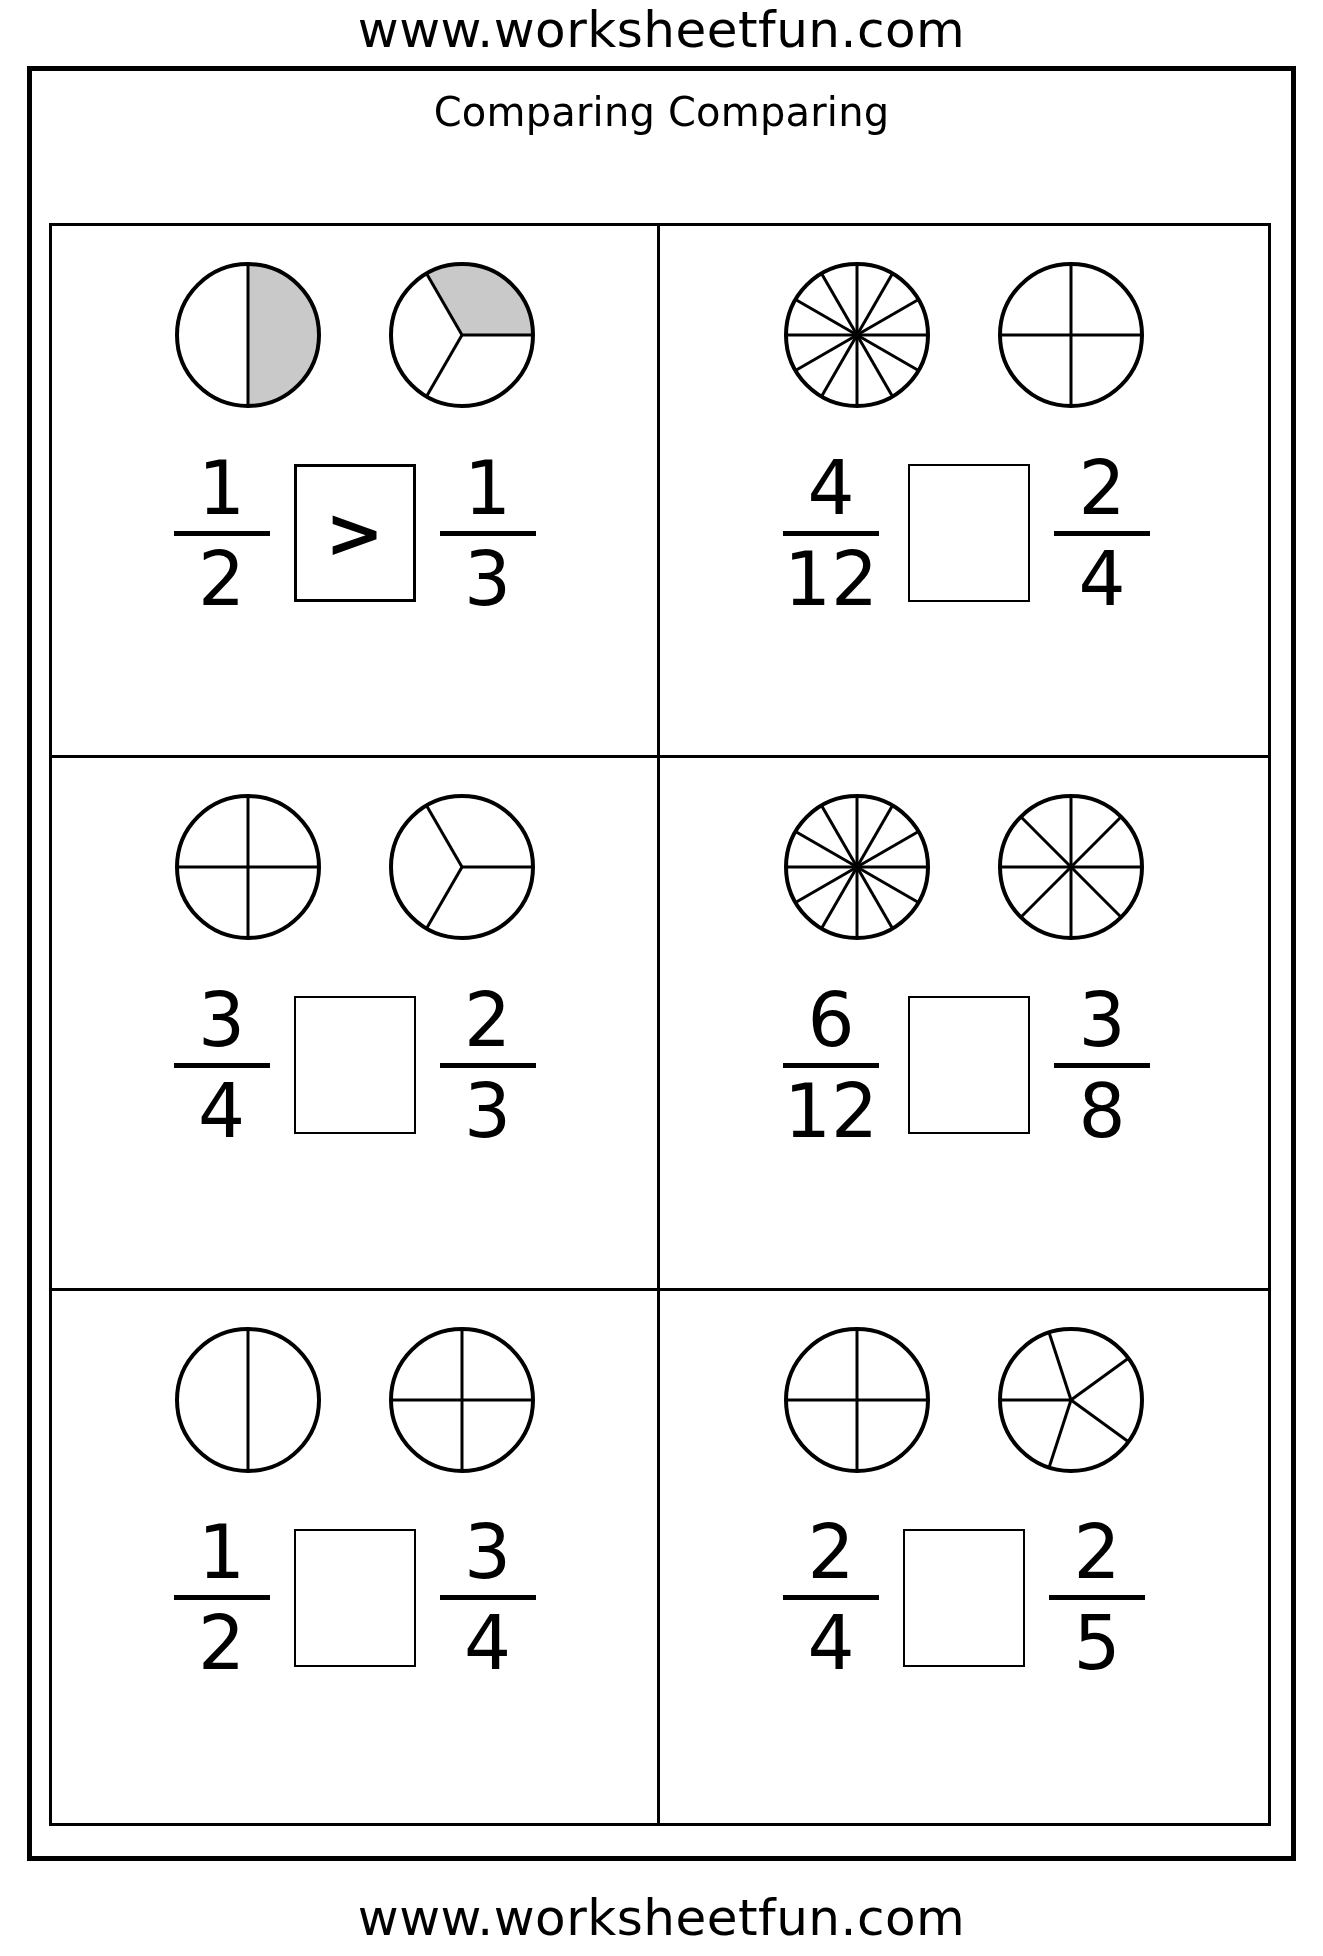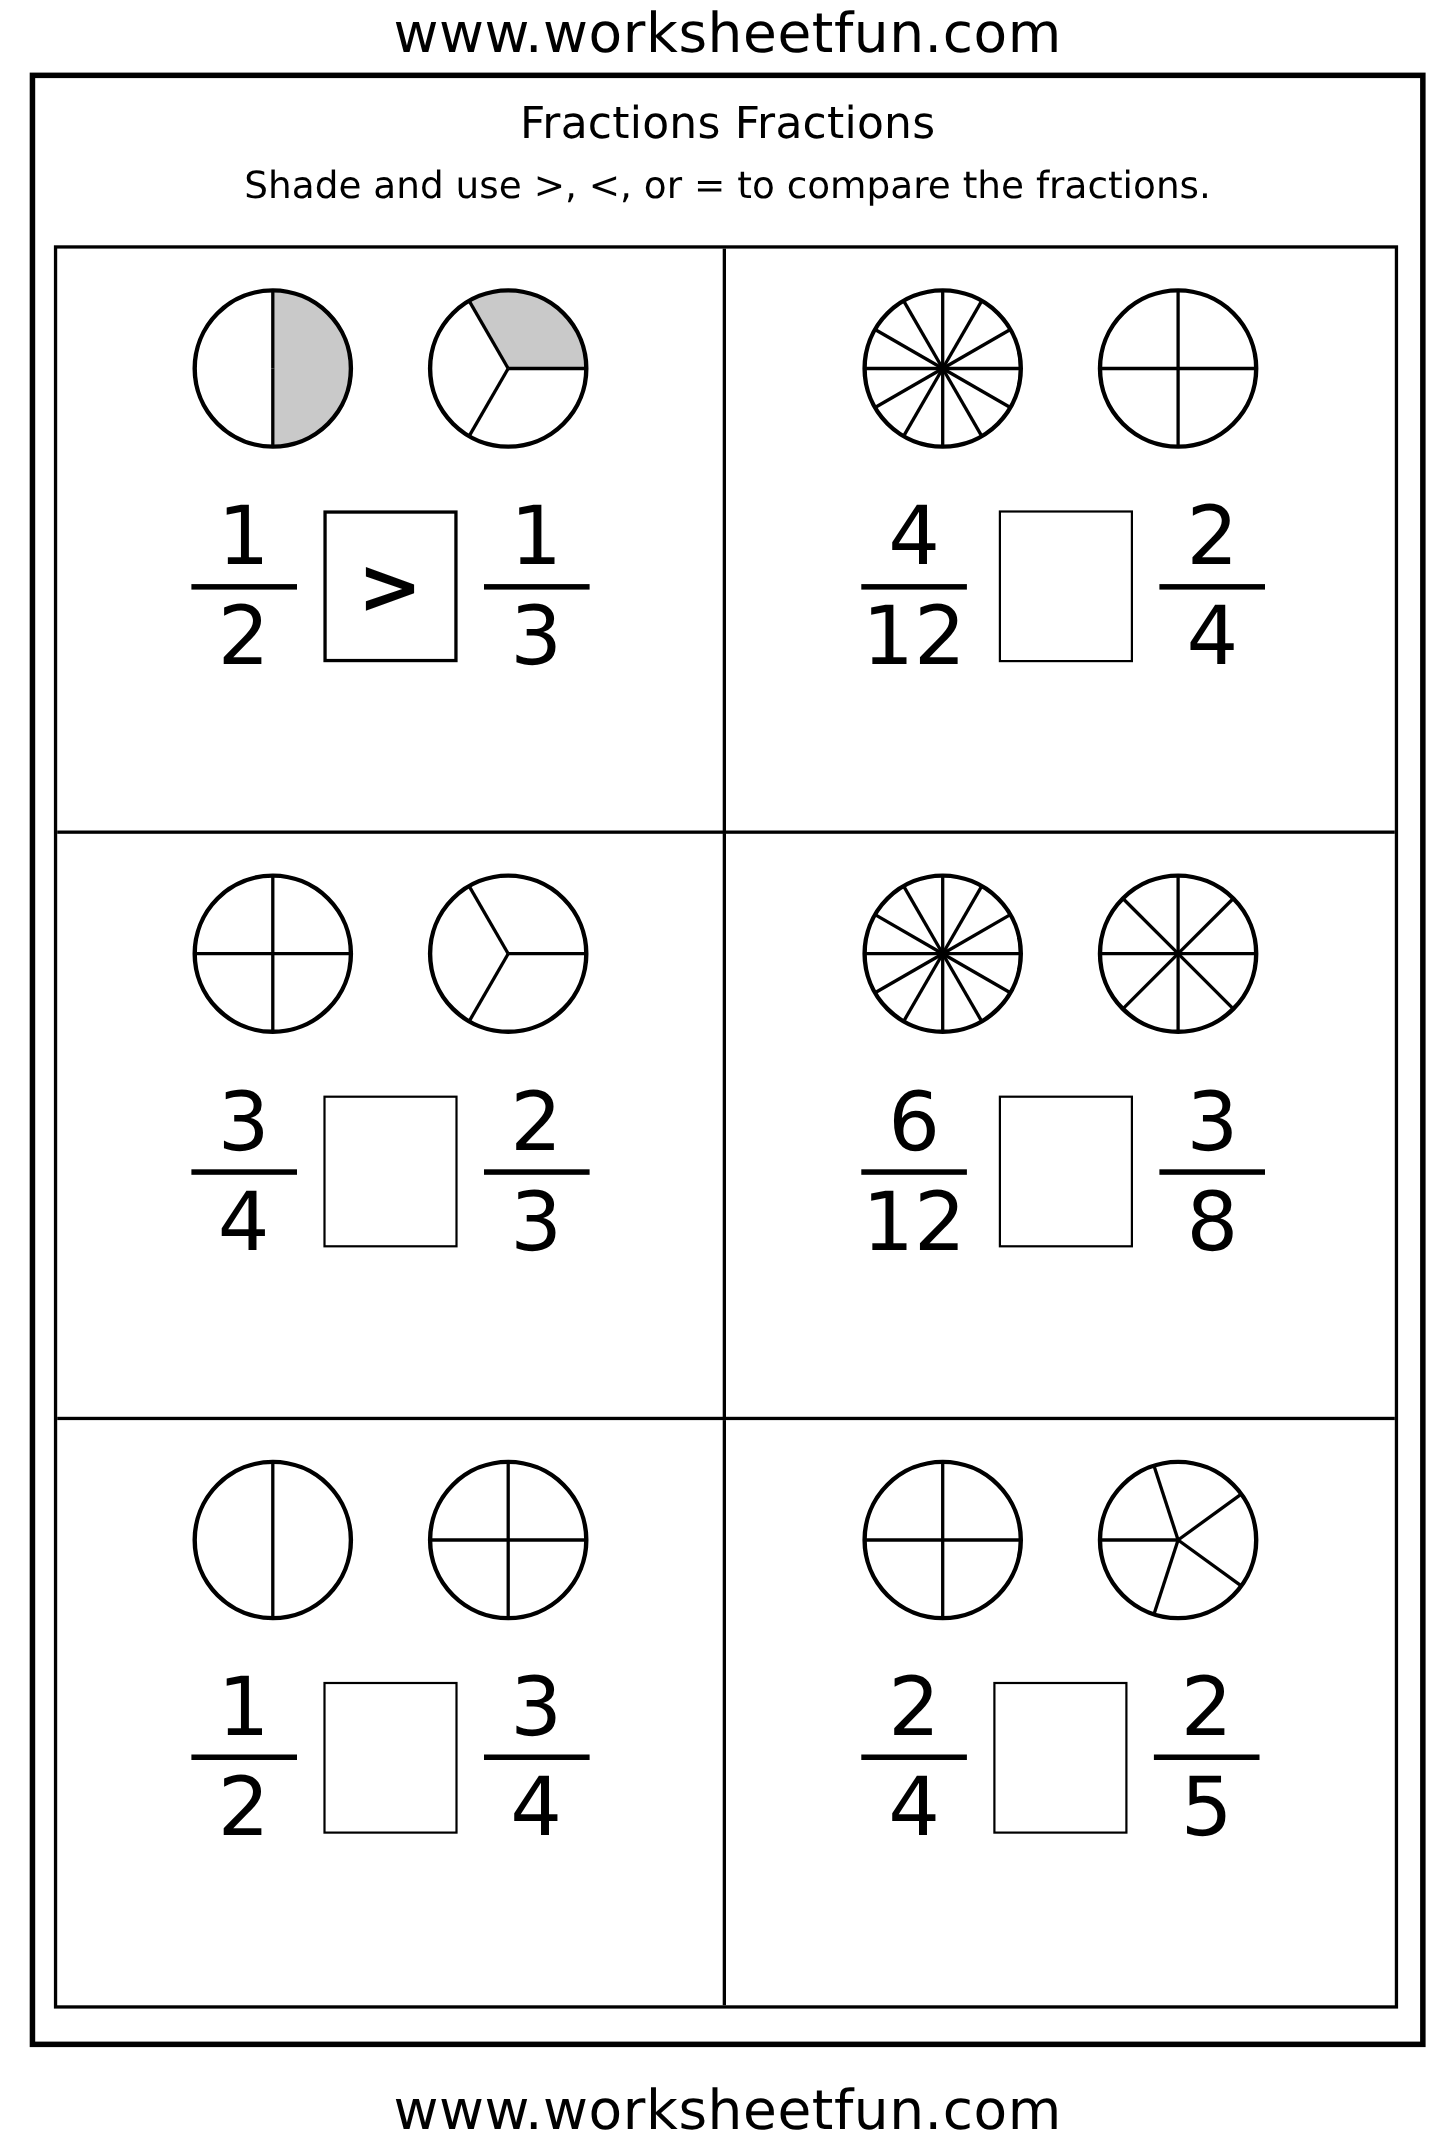--- a/index.html
+++ b/index.html
@@ -162,22 +162,21 @@
 </head>
 <body>
 
 <div class="page">
 
   <div class="site-url top">www.worksheetfun.com</div>
 
   <div class="frame">
 
     <div class="titles">
-      <div class="worksheet-title">Fractions Fractions</div>
-      <div class="worksheet-sub">Shade and use &gt;, &lt;, or = to compare the fractions.</div>
+      <div class="worksheet-title">Comparing Comparing</div>
     </div>
 
     <div class="grid">
 
       <div class="cell row1 col1">
         <div class="circles">
           <span>
               <svg width="150" height="150" viewBox="0 0 150 150">
                 <path d="M 75 75 L 75.00 4.00 A 71 71 0 0 1 75.00 146.00 Z" fill="#c9c9c9" stroke="none"></path>
                 <line x1="75" y1="75" x2="75.00" y2="4.00" stroke="#000000" stroke-width="3"></line>

